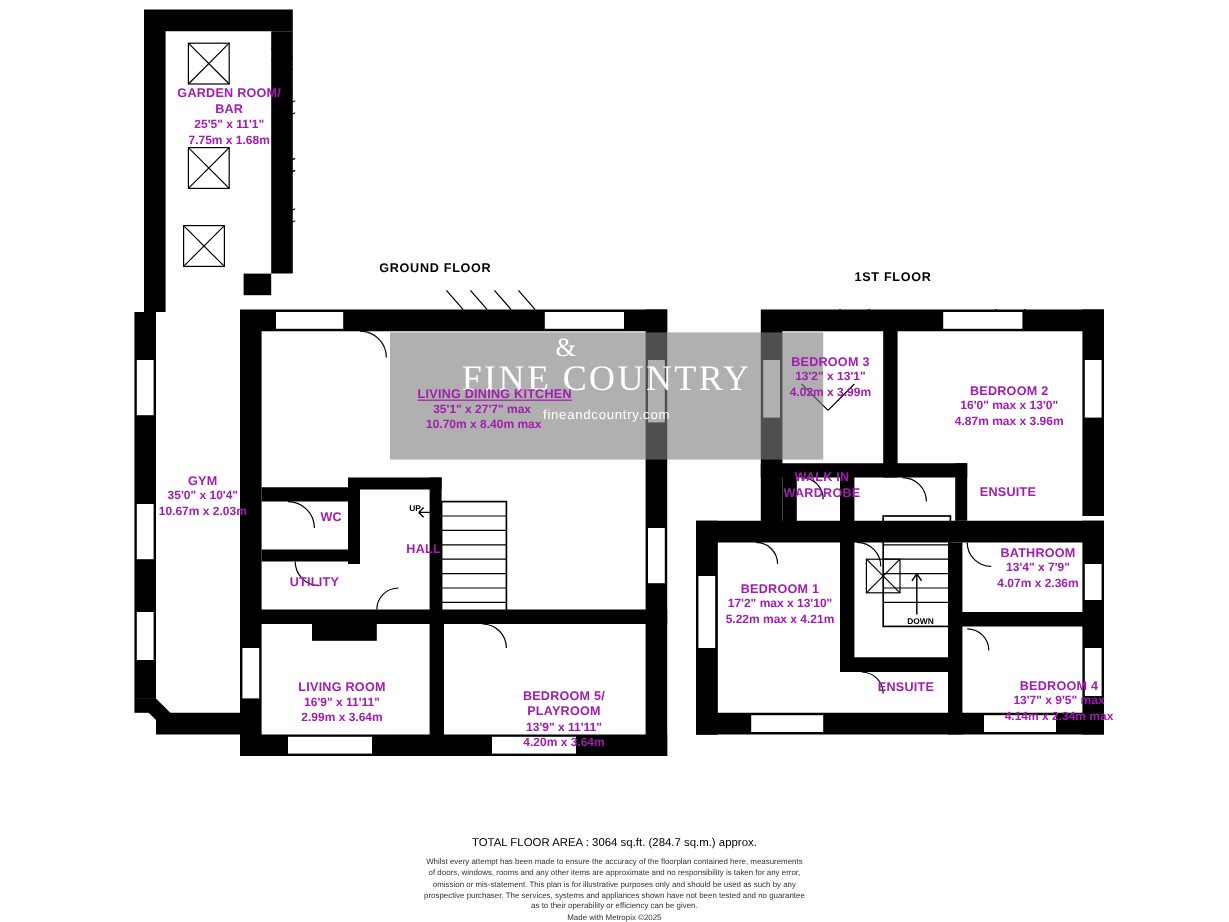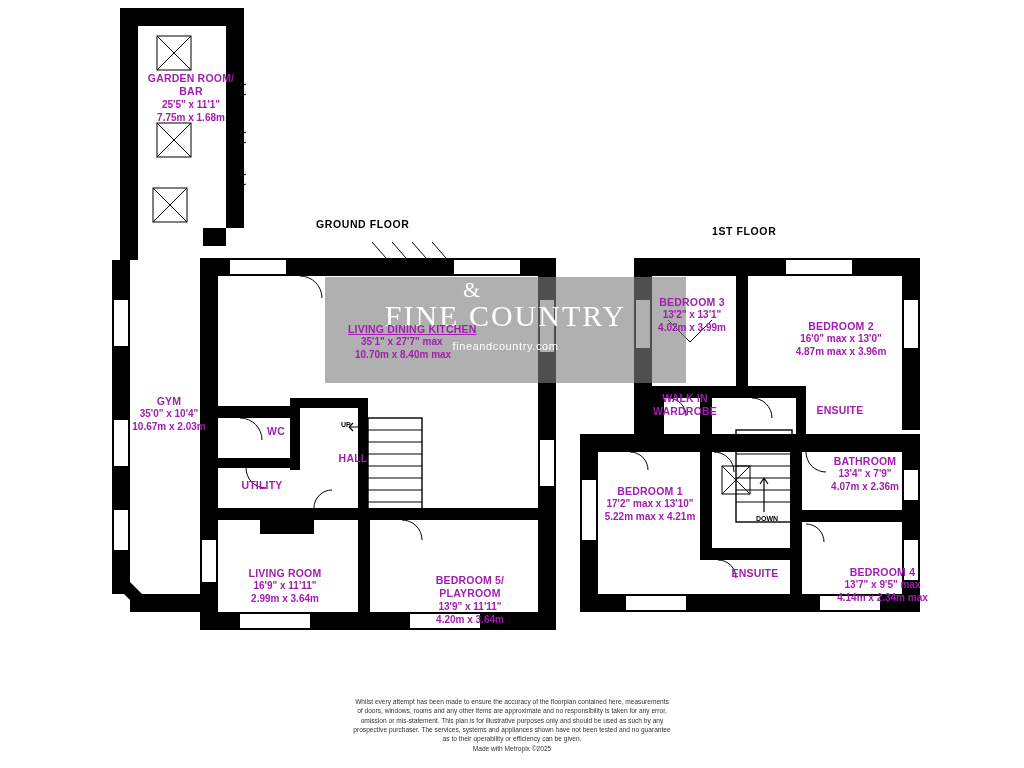--- a/index.html
+++ b/index.html
@@ -369,20 +369,21 @@
 <div class="lbl" style="left:795px; top:566px; width:175px;">
   <div class="nm">BEDROOM 4</div>
   <div class="d1">13'7" x 9'5" max</div>
   <div class="d2">4.14m x 2.34m max</div>
 </div>
 
 <div class="small-lbl" style="left:341px; top:421px;">UP</div>
 <div class="small-lbl" style="left:756px; top:515px;">DOWN</div>
 
 <div id="footer">
+  <div class="total">TOTAL FLOOR AREA : 3064 sq.ft. (284.7 sq.m.) approx.</div>
   <div class="disc">
     <div>Whilst every attempt has been made to ensure the accuracy of the floorplan contained here, measurements</div>
     <div>of doors, windows, rooms and any other items are approximate and no responsibility is taken for any error,</div>
     <div>omission or mis-statement. This plan is for illustrative purposes only and should be used as such by any</div>
     <div>prospective purchaser. The services, systems and appliances shown have not been tested and no guarantee</div>
     <div>as to their operability or efficiency can be given.</div>
     <div>Made with Metropix ©2025</div>
   </div>
 </div>
 

